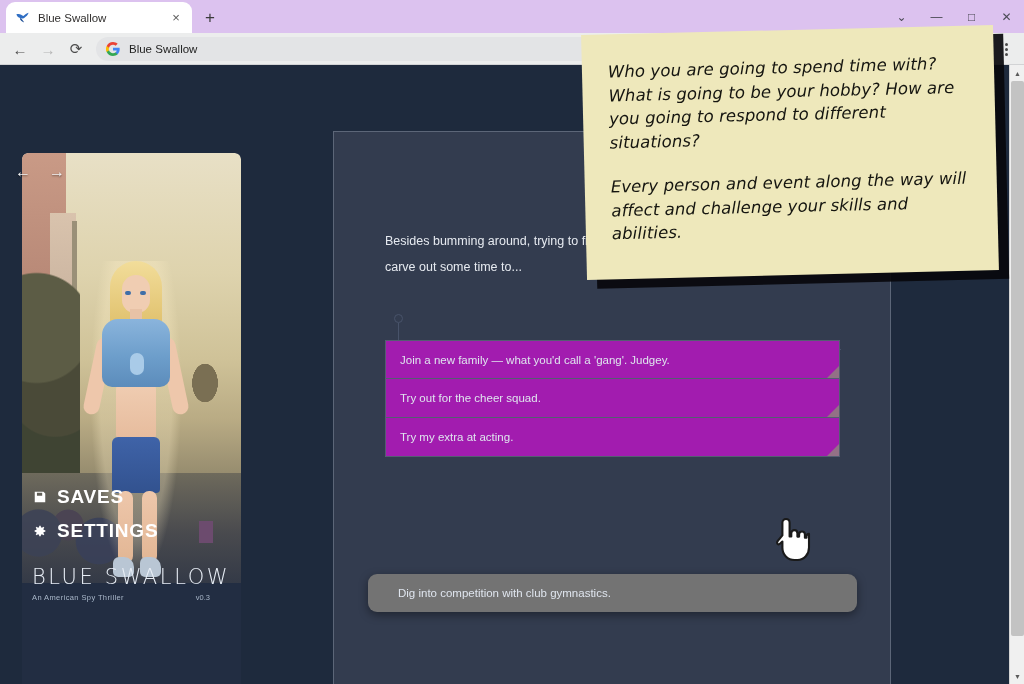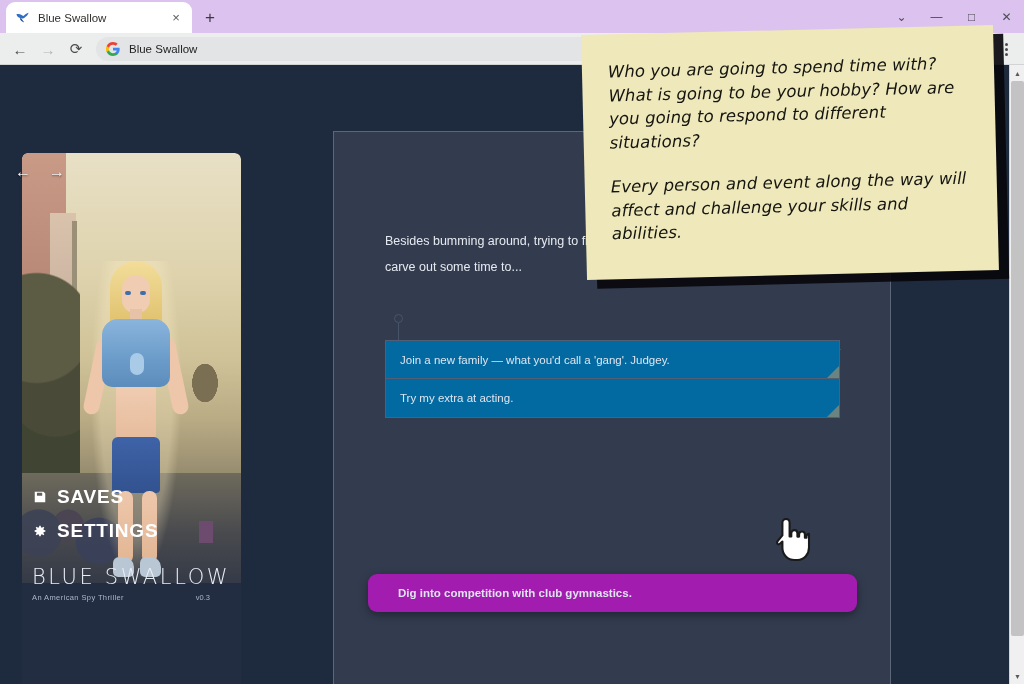--- a/index.html
+++ b/index.html
@@ -284,43 +284,42 @@
   }
   .bar-deco .rule {
     position: absolute; left: 0; bottom: 0; width: 455px; height: 1px; background: #48536a;
   }
 
   
   .choices { position: absolute; left: 51px; top: 208px; width: 455px; }
   .choice {
     position: relative;
     height: 39px;
-    background: #0369a1;
+    background: #a21caf;
     border: 1px solid #545e72;
     border-top: none;
     display: flex; align-items: center;
     padding-left: 14px;
     font-size: 11.5px; color: #dfe5ee;
   }
   .choice:first-child { border-top: 1px solid #545e72; }
   .choice .corner {
     position: absolute; right: 0; bottom: 0;
     width: 0; height: 0;
     border-left: 12px solid transparent;
     border-bottom: 12px solid #8e8d78;
     opacity: .75;
   }
   .choice.hovered {
     position: absolute; left: -17px; top: 234px; width: 489px; height: 38px;
-    background: #a21caf;
+    background: #737373;
     border: none; border-radius: 9px;
     padding-left: 30px;
     box-shadow: 0 3px 10px rgba(0,0,0,.40);
     z-index: 5;
-    font-weight: bold;
   }
   .choice.placeholder { visibility: hidden; }
 
   
   .note {
     position: absolute; left: 584px; top: 30px; width: 412px; height: 245px;
     background: #eee8bb;
     transform: rotate(-1.4deg);
     box-shadow: 10px 9px 0 rgba(8,8,12,.92);
     z-index: 50;
@@ -466,20 +465,24 @@
           <span class="stem"></span>
           <span class="rule"></span>
         </div>
 
         <div class="choices">
           <div class="choice">
             <span>Join a new family — what you'd call a 'gang'. Judgey.</span>
             <span class="corner"></span>
           </div>
           <div class="choice">
+            <span>Try out for the cheer squad.</span>
+            <span class="corner"></span>
+          </div>
+          <div class="choice">
             <span>Try my extra at acting.</span>
             <span class="corner"></span>
           </div>
           <div class="choice placeholder">
             <span>Dig into competition with club gymnastics.</span>
           </div>
 
           <div class="choice hovered">
             <span>Dig into competition with club gymnastics.</span>
           </div>

